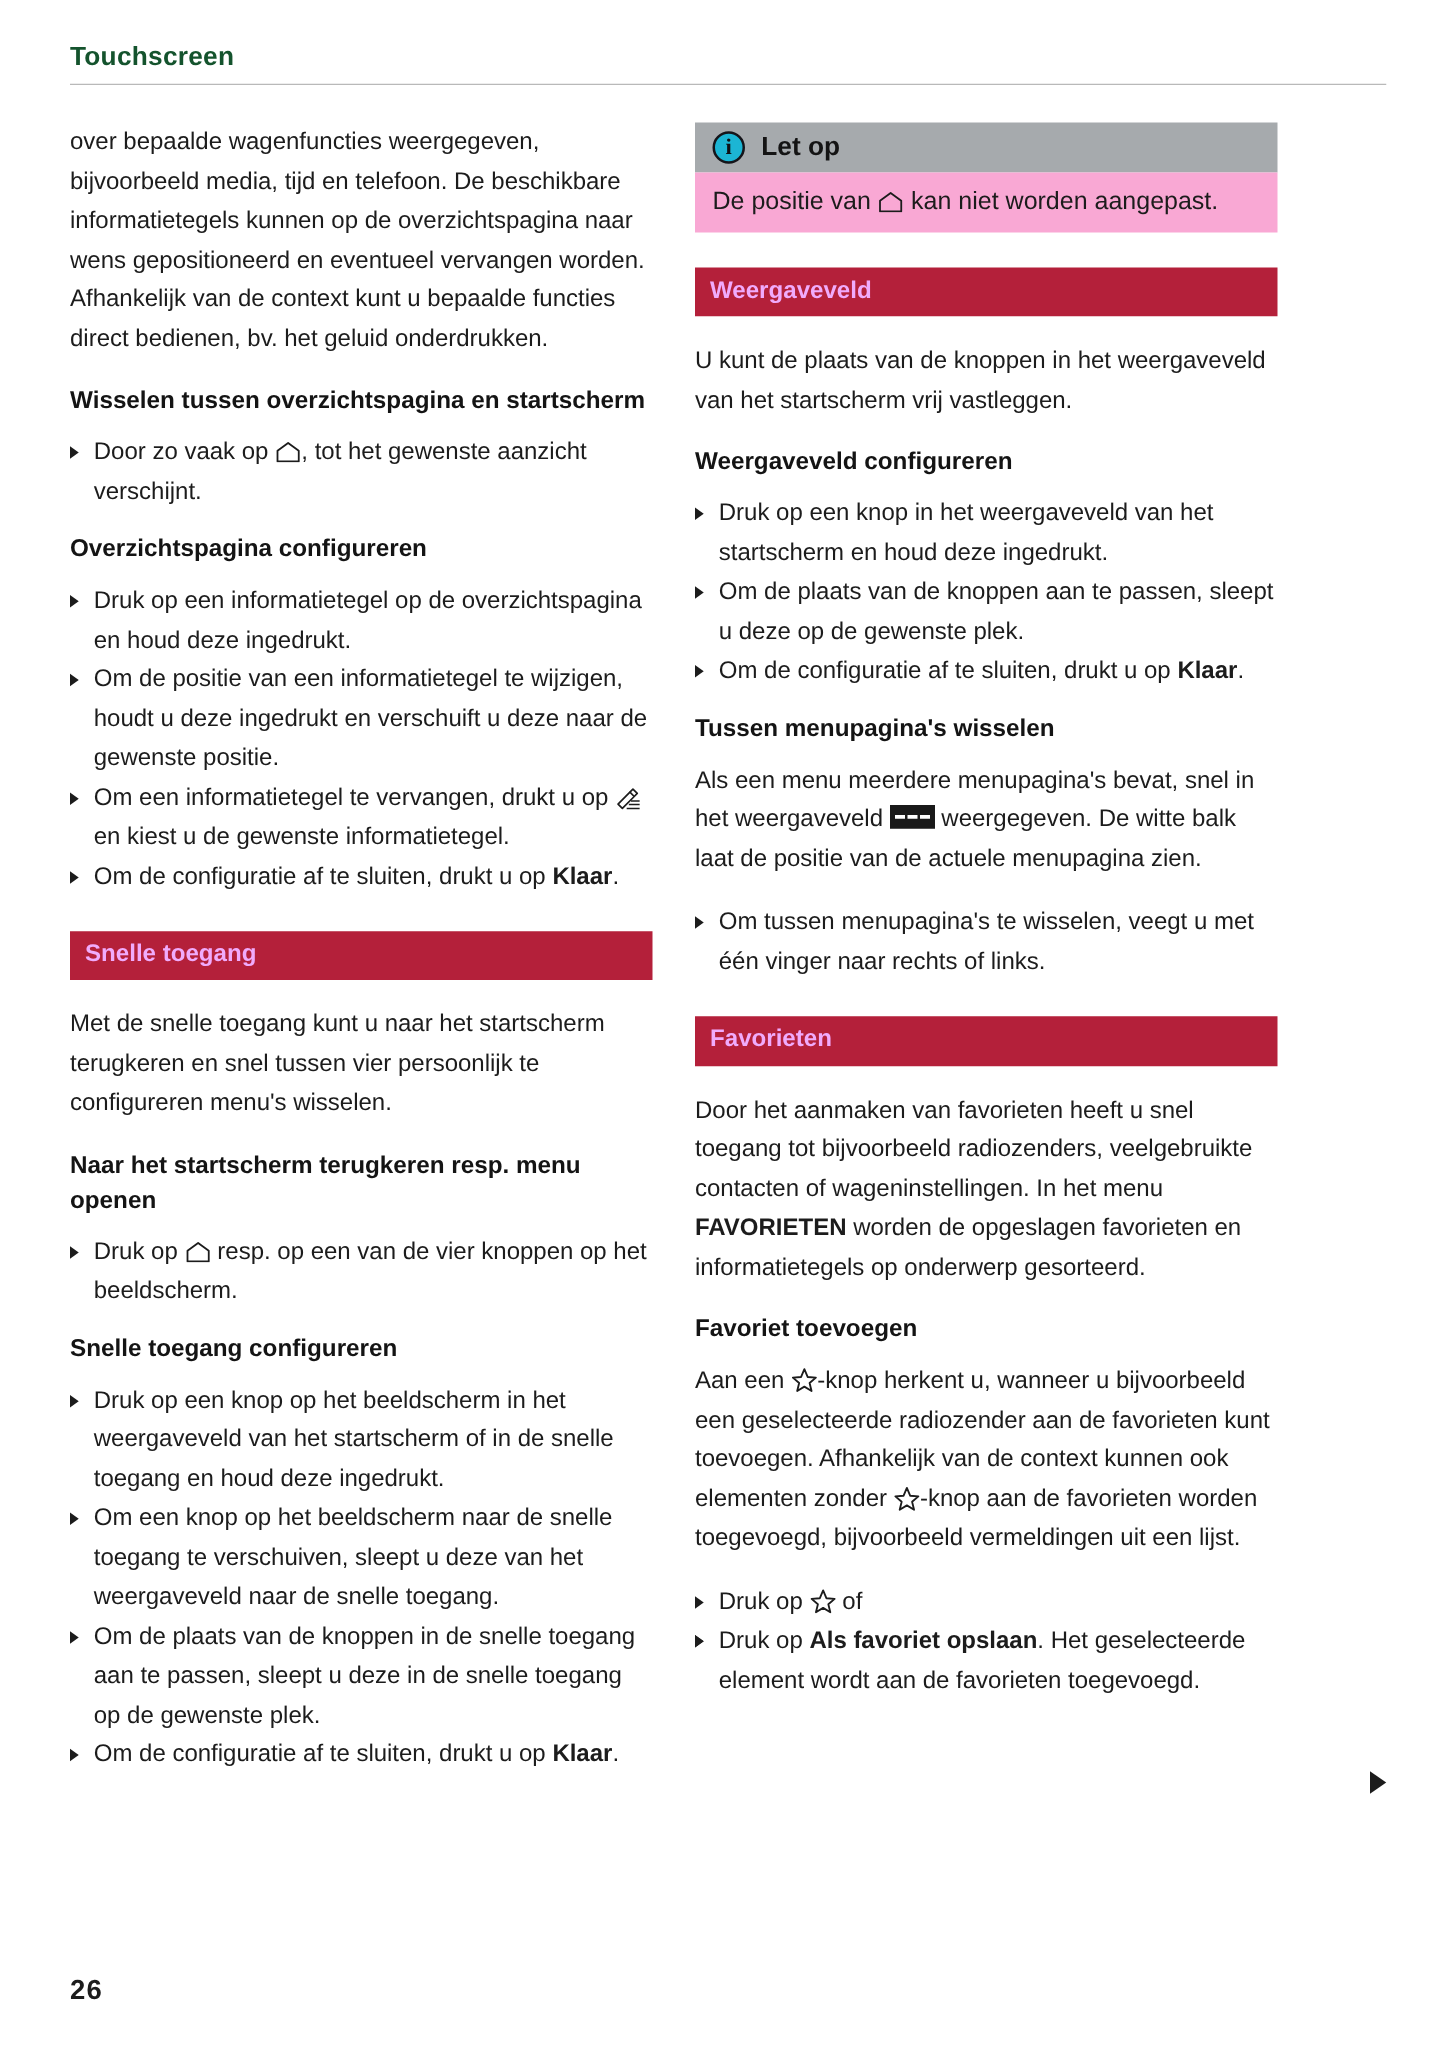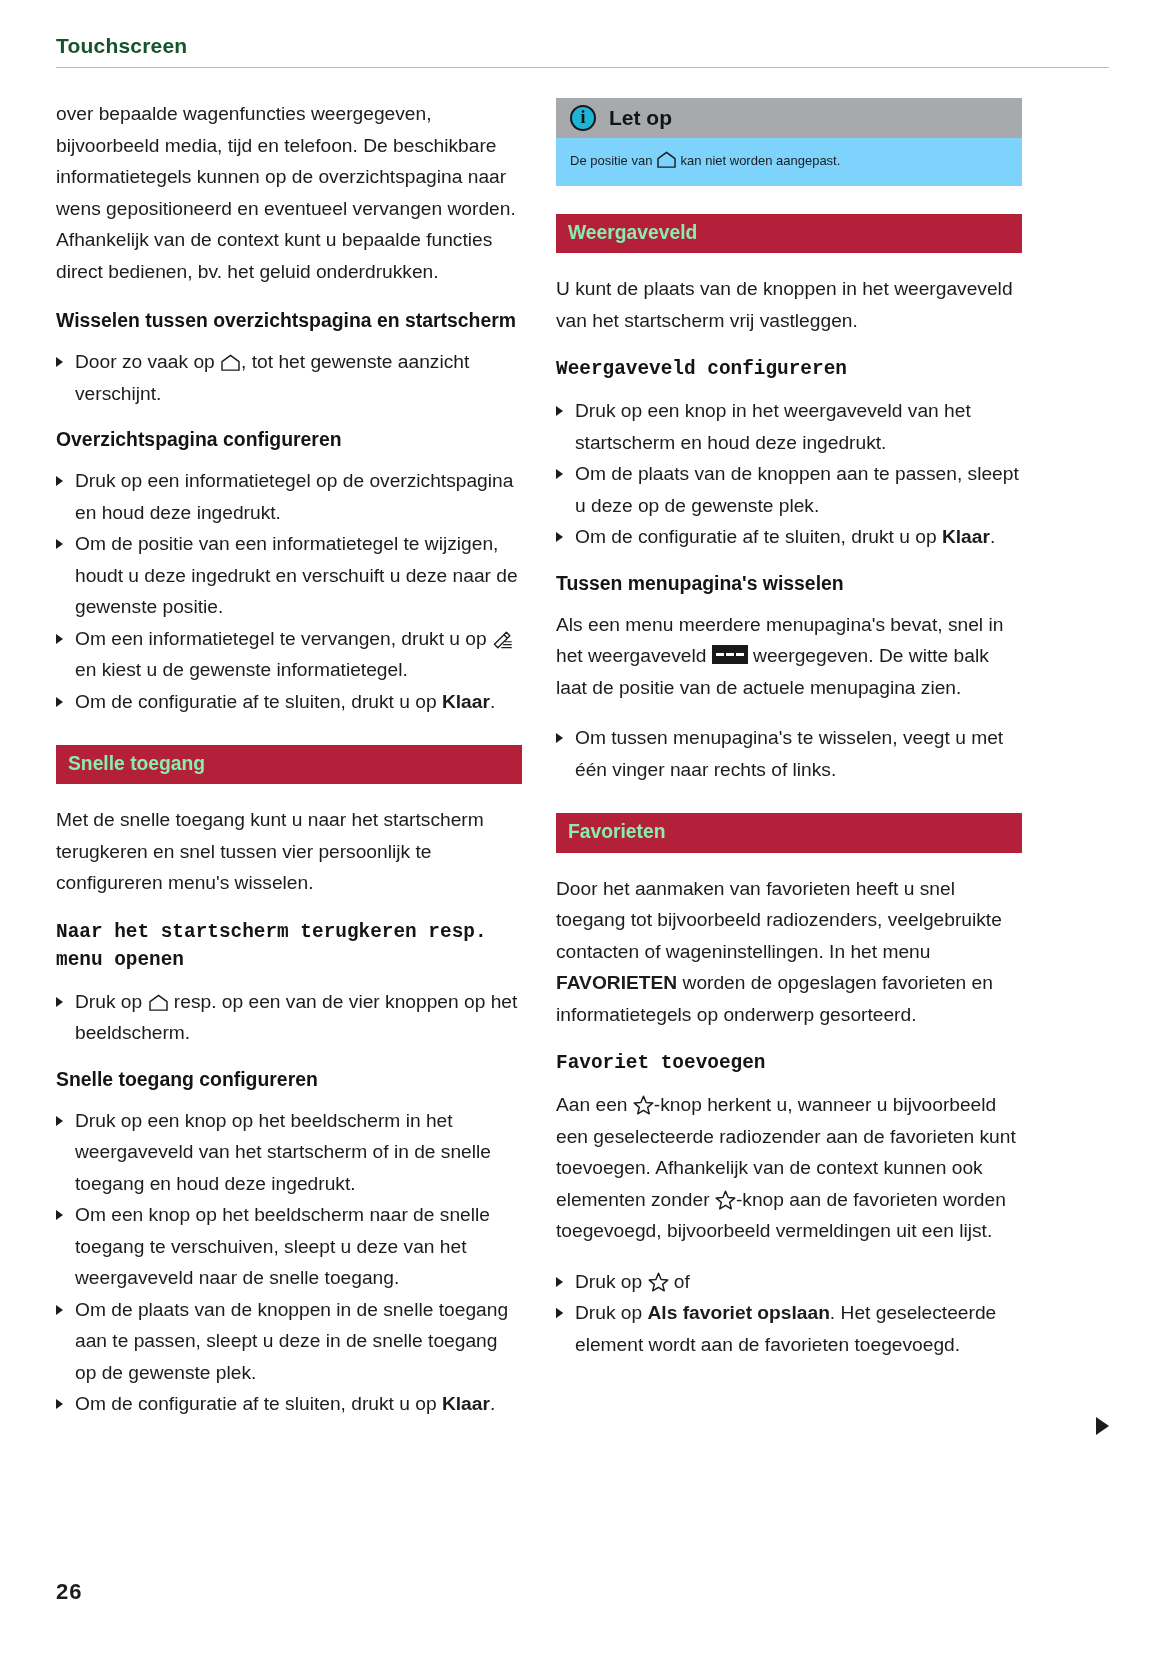--- a/index.html
+++ b/index.html
@@ -50,26 +50,26 @@
   }
   p.body { margin-bottom: 19px; }
 
   h3.sub {
     font-size: 19.4px;
     font-weight: bold;
     line-height: 28px;
     margin: 14px 0 12px 0;
     color: #141414;
   }
-  h3.sub.tight { margin-top: 10px; font-family: Liberation Mono, monospace; }
+  h3.sub.tight { margin-top: 10px; }
 
   
   .band {
     background: #b4203a;
-    color: #86efac;
+    color: #f0abfc;
     font-size: 19.3px;
     font-weight: bold;
     line-height: 1;
     padding: 9px 16px 11px 12px;
     margin: 28px 0 20px 0;
   }
 
   
   ul.bl { list-style: none; margin: 0 0 16px 0; padding: 0; }
   ul.bl li {
@@ -94,23 +94,23 @@
   .note { margin: 0 0 0 0; }
   .note-head {
     background: #a6aaad;
     display: flex;
     align-items: center;
     gap: 13px;
     padding: 7px 14px;
   }
   .note-title { font-size: 21px; font-weight: bold; color: #141414; }
   .note-body {
-    background: #7dd3fc;
+    background: #f9a8d4;
     padding: 9px 14px 11px 14px;
-    font-size: 13px;
+    font-size: 20px;
     line-height: 28px;
   }
   .i-circle {
     width: 26px; height: 26px;
     border-radius: 50%;
     background: #1cb5d4;
     border: 2.4px solid #15151a;
     display: inline-flex;
     align-items: center; justify-content: center;
     flex: none;

